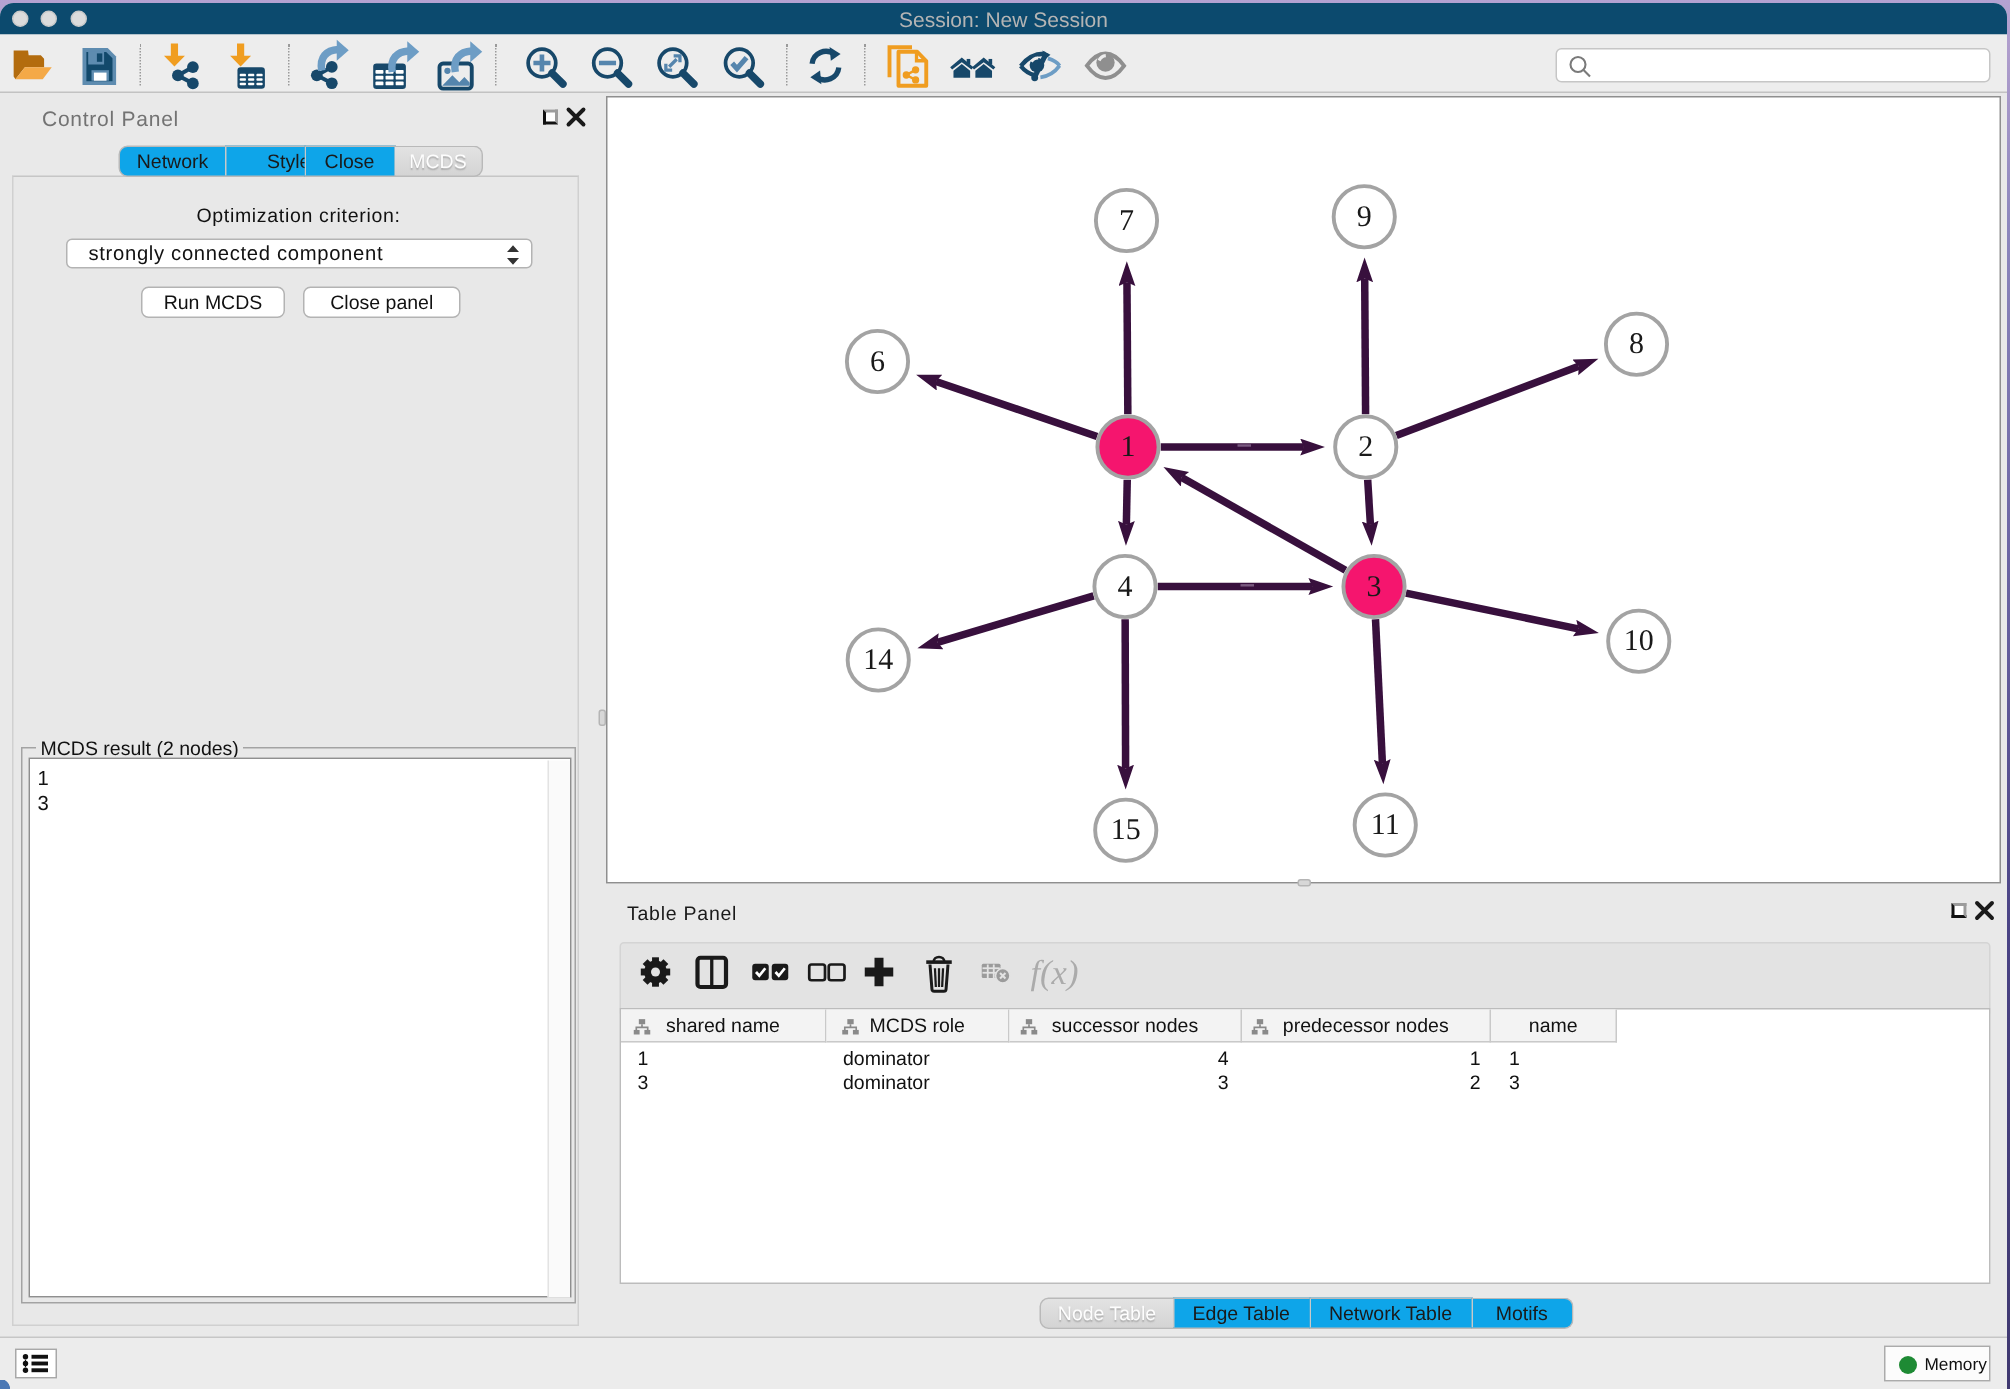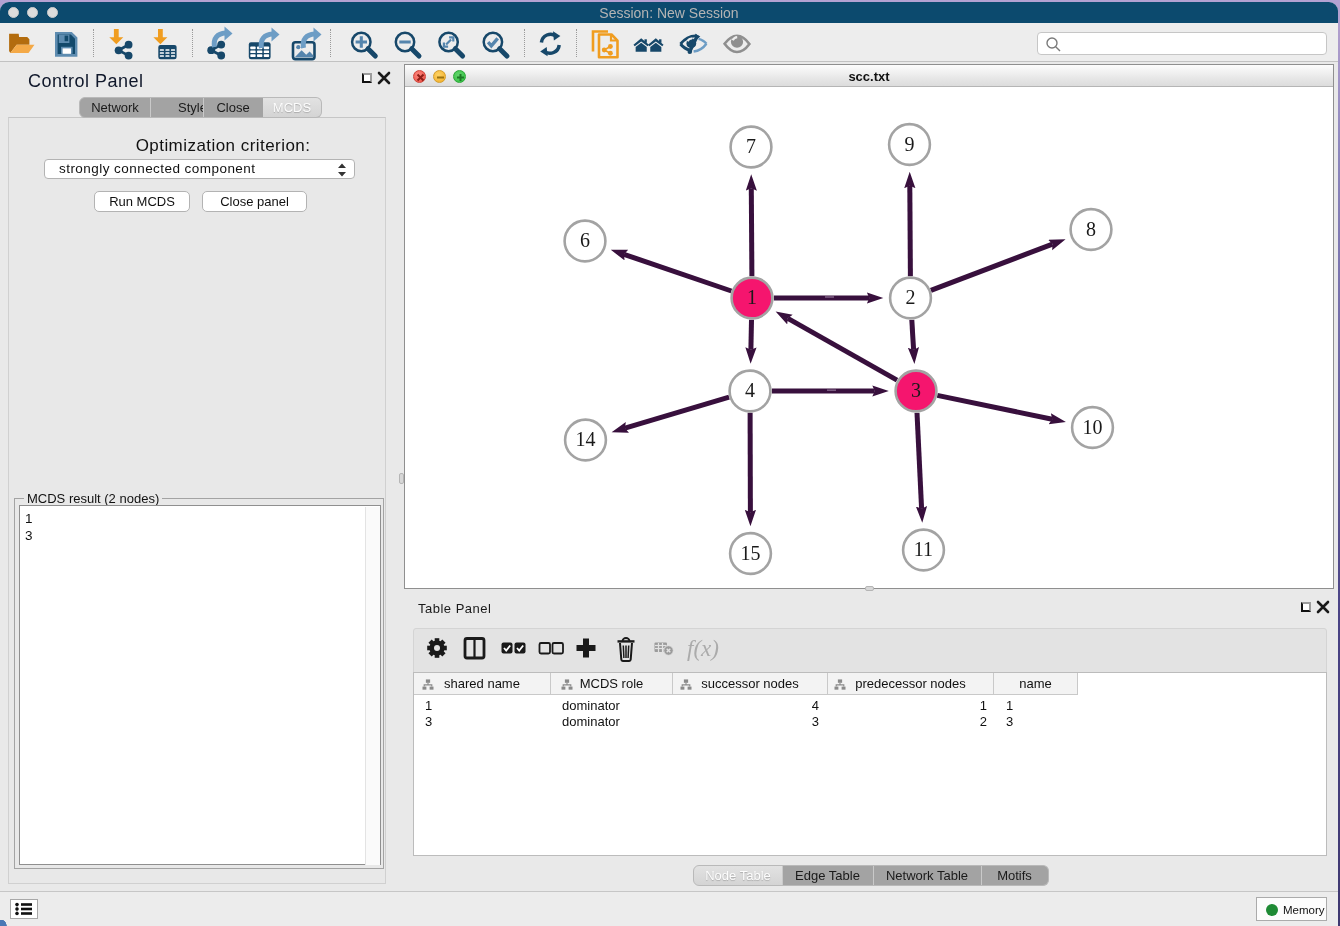--- a/index.html
+++ b/index.html
@@ -8,26 +8,26 @@
 #win { position:absolute; left:0; top:2px; width:1338px; height:924px; background:#e9e9e9; border-radius:9px 9px 0 0; overflow:hidden; }
 
 #titlebar { position:absolute; left:0; top:0; width:1338px; height:23px; background:#0c4a6e; }
 #titlebar .tl { position:absolute; top:7px; width:11px; height:11px; border-radius:50%; background:#dcdcdc; border:1px solid #c9c9c9; }
 #title { position:absolute; top:5px; left:0; width:1338px; text-align:center; font-size:14px; color:#b4b4b4; }
 
 #toolbar { position:absolute; left:0; top:23px; width:1338px; height:39px; background:#ededed; border-bottom:1px solid #c2c2c2; }
 .sep { position:absolute; top:6px; height:28px; width:0; border-left:1px dotted #9a9a9a; }
 #searchbox { position:absolute; left:1037px; top:9px; width:290px; height:23px; background:#fff; border:1px solid #c6c6c6; border-radius:4px; }
 
-#cp-title { position:absolute; left:28px; top:71px; font-size:18px; letter-spacing:0.5px; color:#0f172a; }
+#cp-title { position:absolute; left:28px; top:71px; font-size:14px; letter-spacing:0.5px; color:#737373; }
 #cp-tabs { position:absolute; left:79px; top:97px; height:21px; }
-.tabseg { position:absolute; top:0; height:21px; background:#a3a3a3; border:1px solid #b9b9b9; font-size:13px; color:#1a1a1a; text-align:center; line-height:19px; }
+.tabseg { position:absolute; top:0; height:21px; background:#0ea5e9; border:1px solid #b9b9b9; font-size:13px; color:#1a1a1a; text-align:center; line-height:19px; }
 .tabseg.mid { box-shadow: inset 1px 0 0 #c9c9c9; }
 #cp-inner { position:absolute; left:8px; top:117px; width:378px; height:767px; background:#e8e8e8; border:1px solid #d0d0d0; border-top:1px solid #c6c6c6; }
-#opt-label { position:absolute; left:0; top:136px; width:398px; text-align:center; font-size:17px; letter-spacing:0.45px; color:#111;margin-left:24px; }
+#opt-label { position:absolute; left:0; top:136px; width:398px; text-align:center; font-size:13px; letter-spacing:0.45px; color:#111; }
 #dropdown { position:absolute; left:44px; top:159px; width:311px; height:20px; background:#fff; border:1px solid #b3b3b3; border-radius:4px; font-size:13.5px; letter-spacing:0.45px; color:#111; line-height:18px; padding-left:14px; }
 .btn { position:absolute; height:21px; background:#fff; border:1px solid #b3b3b3; border-radius:5px; font-size:13px; color:#111; text-align:center; line-height:19px; }
 #groupbox { position:absolute; left:14px; top:498px; width:370px; height:371px; border:1px solid #a3a3a3; }
 #grouplabel { position:absolute; left:24px; top:491px; background:#e8e8e8; padding:0 3px; font-size:13px; color:#111; }
 #resultarea { position:absolute; left:19px; top:505px; width:362px; height:360px; background:#fff; border:1px solid #8f8f8f; font-size:13.5px; color:#111; padding:4px 0 0 5px; line-height:17px; }
 #res-scroll { position:absolute; left:345px; top:1px; width:15px; height:358px; background:#fafafa; border-left:1px solid #e3e3e3; }
 
 #netwin { position:absolute; left:404px; top:64px; width:930px; height:525px; background:#fff; border:1px solid #8f8f8f; }
 #nettitle { position:absolute; left:0; top:0; width:928px; height:22px; background:linear-gradient(#fdfdfd,#e8e8e8 60%,#dcdcdc); border-bottom:1px solid #b5b5b5; }
 #nettitle .txt { position:absolute; top:4px; width:928px; text-align:center; font-size:13px; font-weight:bold; color:#111; }
@@ -215,31 +215,20 @@
           <path d="M1 5 L5 0.5 L9 5 Z M1 9 L5 13.5 L9 9 Z" fill="#333"></path>
         </svg>
   </div>
   <div class="btn" style="left:94px; top:191px; width:96px;">Run MCDS</div>
   <div class="btn" style="left:202px; top:191px; width:105px;">Close panel</div>
   <div id="groupbox"></div>
   <div id="grouplabel">MCDS result (2 nodes)</div>
   <div id="resultarea">1<br>3<div id="res-scroll"></div></div>
 
   <div id="netwin">
-    <div id="nettitle">
-      <div class="mbtn" style="left:8px; background:radial-gradient(circle at 40% 35%, #fb887f, #ee4b40); border:1px solid #ce4339;"></div>
-      <div class="mbtn" style="left:28px; background:radial-gradient(circle at 40% 35%, #fdd265, #f3ac23); border:1px solid #d29d2b;"></div>
-      <div class="mbtn" style="left:48px; background:radial-gradient(circle at 40% 35%, #63d46c, #2dbf3e); border:1px solid #2aa637;"></div>
-      <svg width="70" height="22" style="left:0;top:0;" viewBox="0 0 70 22">
-        <path d="M12.5 9.5 L18.5 15.5 M18.5 9.5 L12.5 15.5" stroke="#8e1f18" stroke-width="2"></path>
-        <line x1="32" y1="12.5" x2="39" y2="12.5" stroke="#9a7210" stroke-width="2"></line>
-        <path d="M52 12.5 L59 12.5 M55.5 9 L55.5 16" stroke="#1d7a26" stroke-width="2"></path>
-      </svg>
-      <div class="txt">scc.txt</div>
-    </div>
     <svg id="graph" width="928" height="501" style="left:0;top:22px;" viewBox="404 86 928 501">
 <defs>
             <marker id="ah" markerWidth="22" markerHeight="14" refX="2.5" refY="5.6" orient="auto" markerUnits="userSpaceOnUse">
               <polygon points="0,0 16.5,5.6 0,11.2 2.5,5.6" fill="#38103d"></polygon>
             </marker>
           </defs>
 <line x1="750.9" y1="275.2" x2="750.3" y2="187.2" stroke="#38103d" stroke-width="5" marker-end="url(#ah)"></line>
 <line x1="730.4" y1="290.0" x2="623.0" y2="253.3" stroke="#38103d" stroke-width="5" marker-end="url(#ah)"></line>
 <line x1="772.8" y1="297.0" x2="868.3" y2="297.0" stroke="#38103d" stroke-width="5" marker-end="url(#ah)"></line>
 <line x1="750.5" y1="318.8" x2="749.9" y2="348.8" stroke="#38103d" stroke-width="5" marker-end="url(#ah)"></line>

